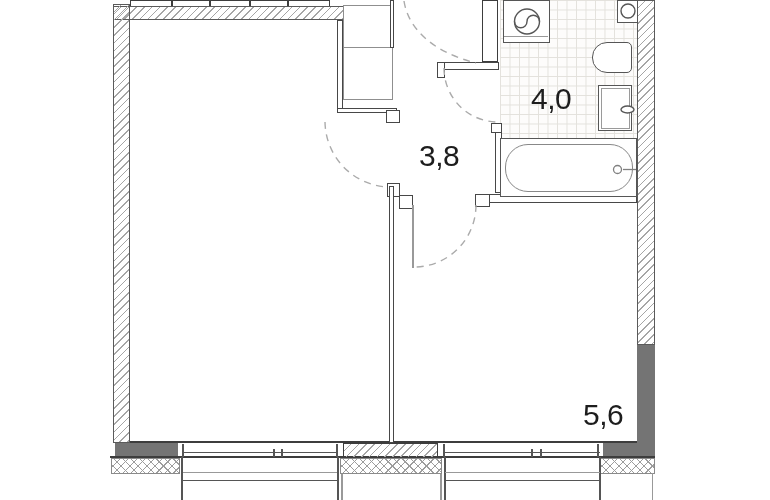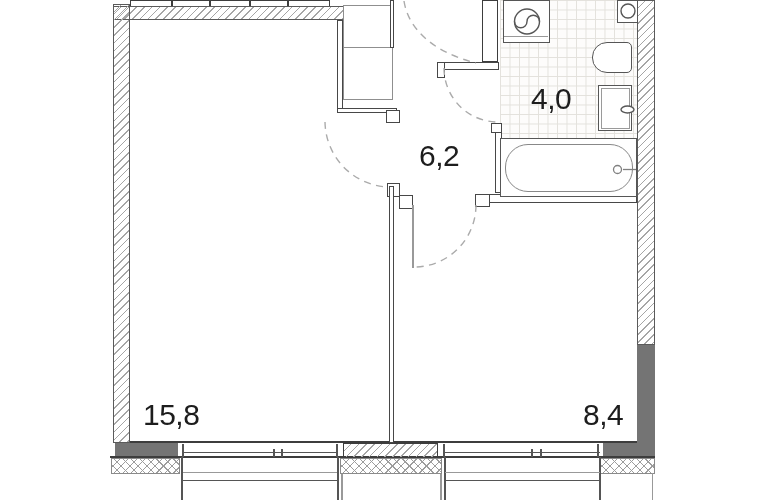--- a/index.html
+++ b/index.html
@@ -120,18 +120,17 @@
       <path d="M 514.5 21.5 A 6.25 6.25 0 0 0 527 21.5 A 6.25 6.25 0 0 1 539.5 21.5"></path>
       <circle cx="628" cy="11" r="7"></circle>
       <ellipse cx="627.5" cy="109.5" rx="6.5" ry="3.5" fill="#fff"></ellipse>
     </g>
     <g fill="#fff" stroke="#808080" stroke-width="1.3">
       <circle cx="617.5" cy="169.5" r="4"></circle>
       <path d="M 623 169.5 L 636 169.5"></path>
     </g>
   </svg>
 
-  <div class="abs lbl" style="left:143px;top:400px">15,8</div>
-  <div class="abs lbl" style="left:419px;top:141px">6,2</div>
+  <div class="abs lbl" style="left:419px;top:141px">3,8</div>
   <div class="abs lbl" style="left:531px;top:84px">4,0</div>
-  <div class="abs lbl" style="left:583px;top:400px">8,4</div>
+  <div class="abs lbl" style="left:583px;top:400px">5,6</div>
 
 </div>
 
 </body></html>

